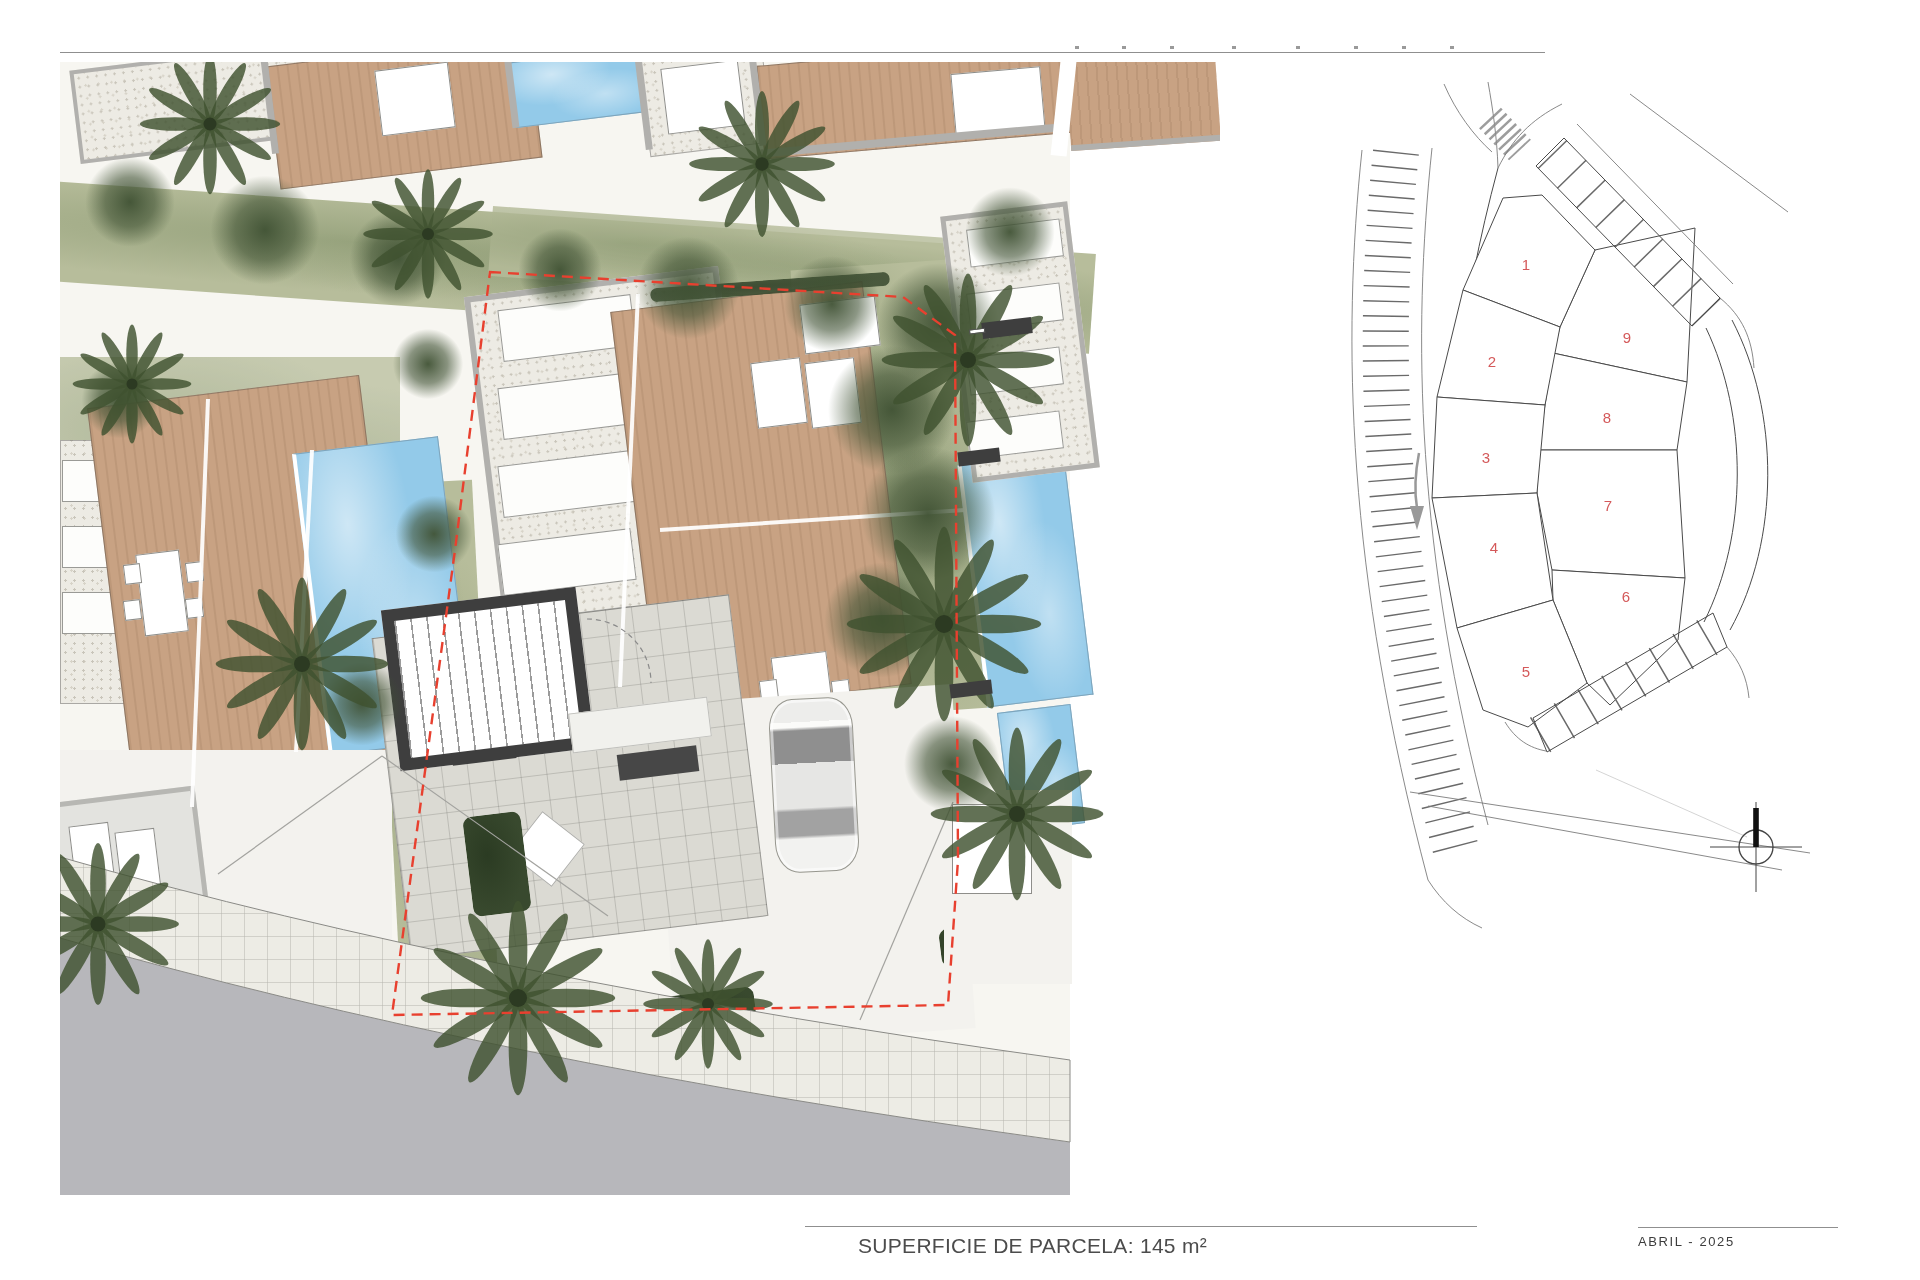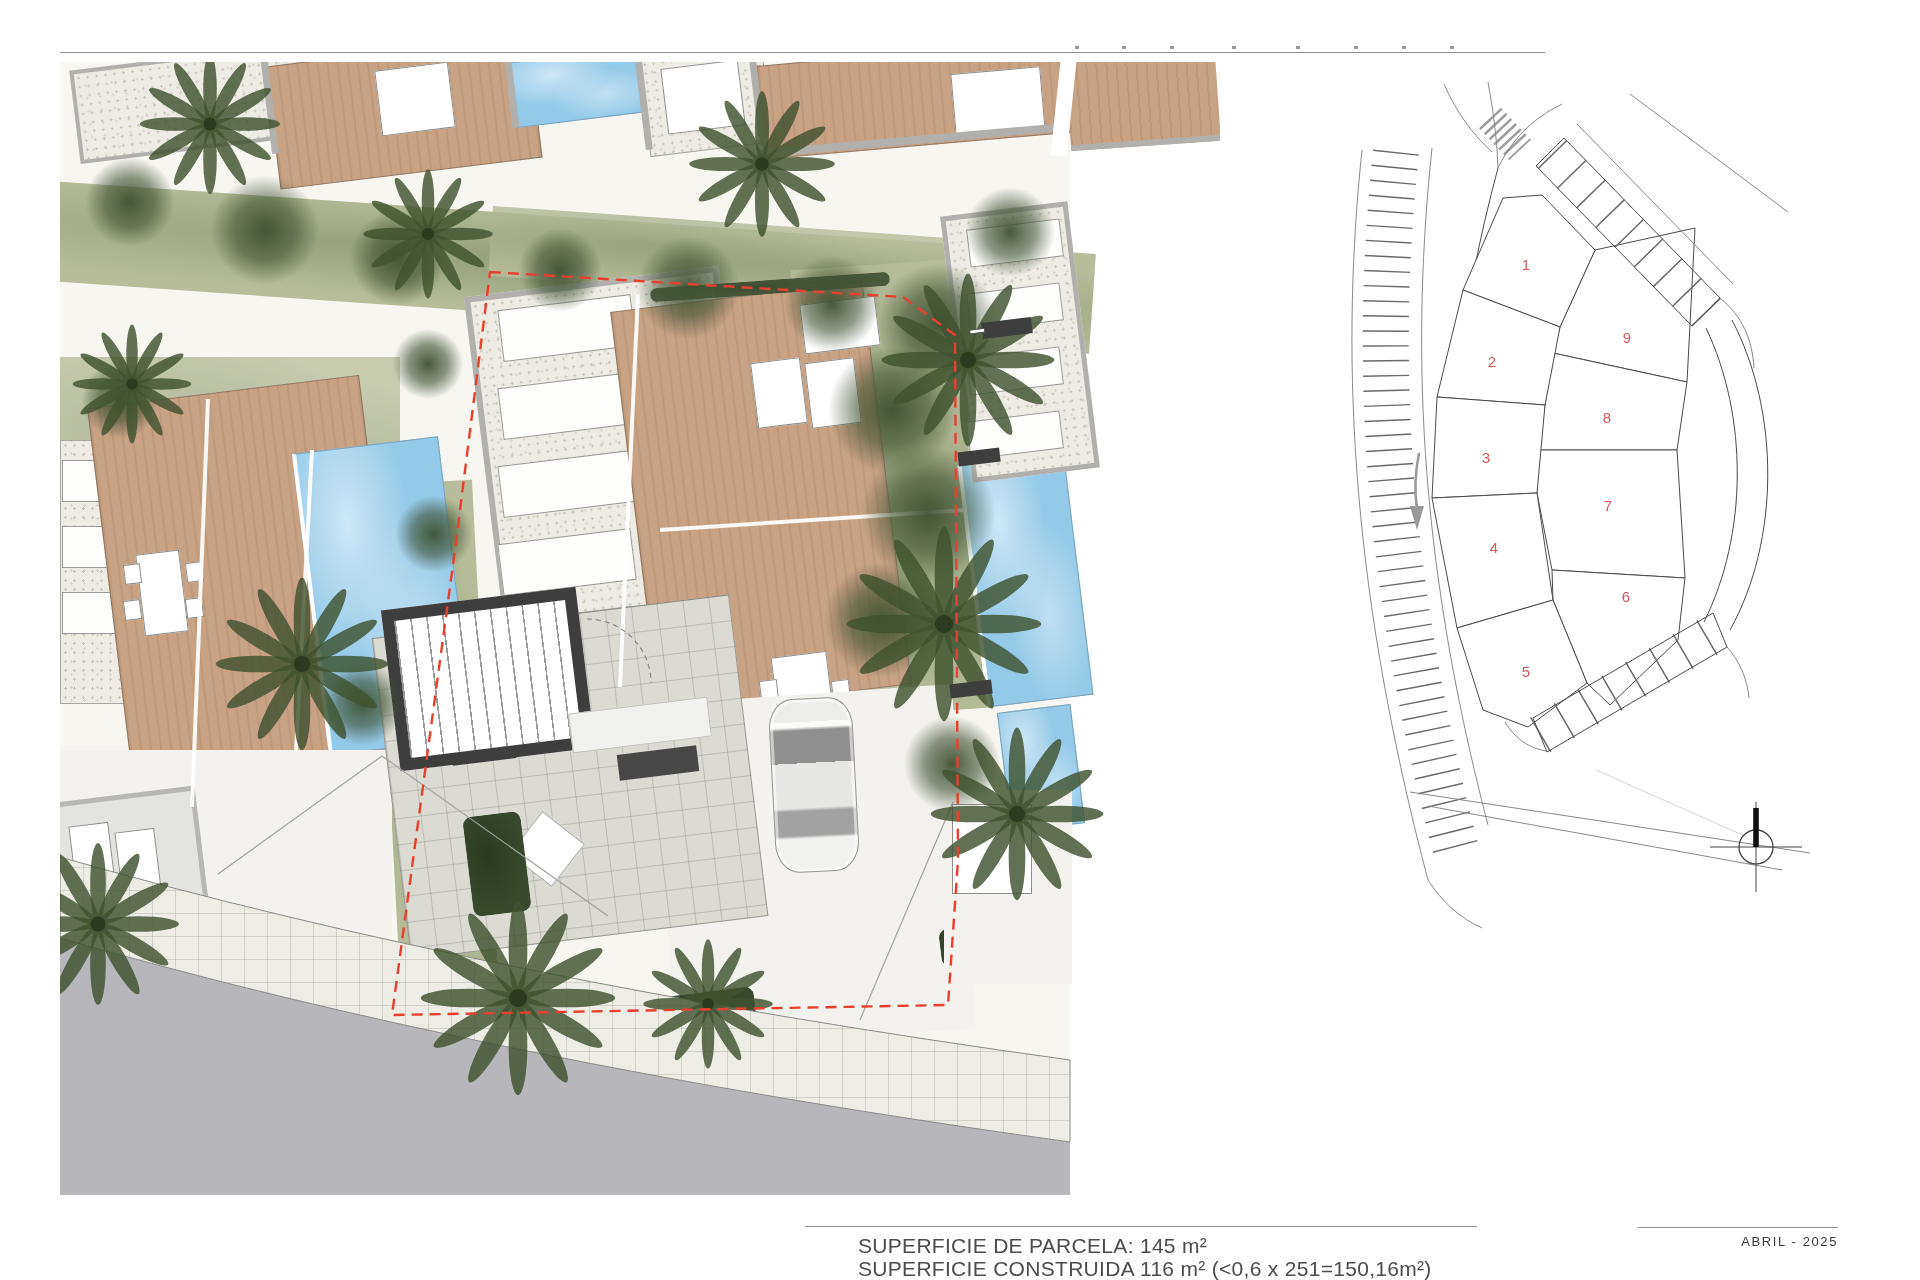--- a/index.html
+++ b/index.html
@@ -42,21 +42,21 @@
   #keyplan{left:1340px;top:80px;width:560px;height:850px;}
   #keyplan svg{width:100%;height:100%;display:block;}
   .kp-line{fill:none;stroke:var(--keyplan-line,#4a4a4a);stroke-width:1;}
   .kp-thin{fill:none;stroke:#7c7c7c;stroke-width:.9;}
   .kp-comb{fill:none;stroke:var(--keyplan-road,#6a6a6a);}
   .kp-parcel{stroke:var(--keyplan-line,#4a4a4a);stroke-width:1;fill:#fff;}
   .kp-num{fill:var(--keyplan-number,#d4595a);font-size:15px;text-anchor:middle;}
 
   
   .tb-text{color:var(--text,#4c4c4c);font-size:21px;letter-spacing:.3px;white-space:nowrap;}
-  .tb-date{color:var(--date-text,#3c3c3c);font-size:13px;letter-spacing:1.6px;text-align:right;}
+  .tb-date{color:var(--date-text,#3c3c3c);font-size:13px;letter-spacing:1.6px;text-align:left;}
 </style>
 </head>
 <body>
 
 <div id="sheet">
 
   <div class="abs rule" style="left:60px;top:52px;width:1485px;"></div>
   <div class="abs tick" style="left:1075px;"></div>
   <div class="abs tick" style="left:1122px;"></div>
   <div class="abs tick" style="left:1170px;"></div>
@@ -290,17 +290,16 @@
         <line x1="0" y1="-45" x2="0" y2="45" stroke="#444" stroke-width="1"></line>
         <line x1="-46" y1="0" x2="46" y2="0" stroke="#444" stroke-width="1"></line>
         <circle r="17" fill="none" stroke="#444" stroke-width="1.3"></circle>
         <rect x="-2.8" y="-39" width="5.6" height="39" fill="#111"></rect>
       </g>
     </svg>
   </div>
 
   <div class="abs rule" style="left:805px;top:1226px;width:672px;"></div>
   <div class="abs tb-text" style="left:858px;top:1234px;">SUPERFICIE DE PARCELA: 145 m²</div>
-  <div class="abs tb-text" style="left:858px;top:1257px;">SUPERFICIE CONSTRUIDA 116 m² (&lt;0,6 x 251=150,16m²)</div>
 
   <div class="abs rule" style="left:1638px;top:1227px;width:200px;"></div>
   <div class="abs tb-date" style="left:1638px;top:1234px;width:200px;">ABRIL - 2025</div>
 </div>
 
 </body></html>

